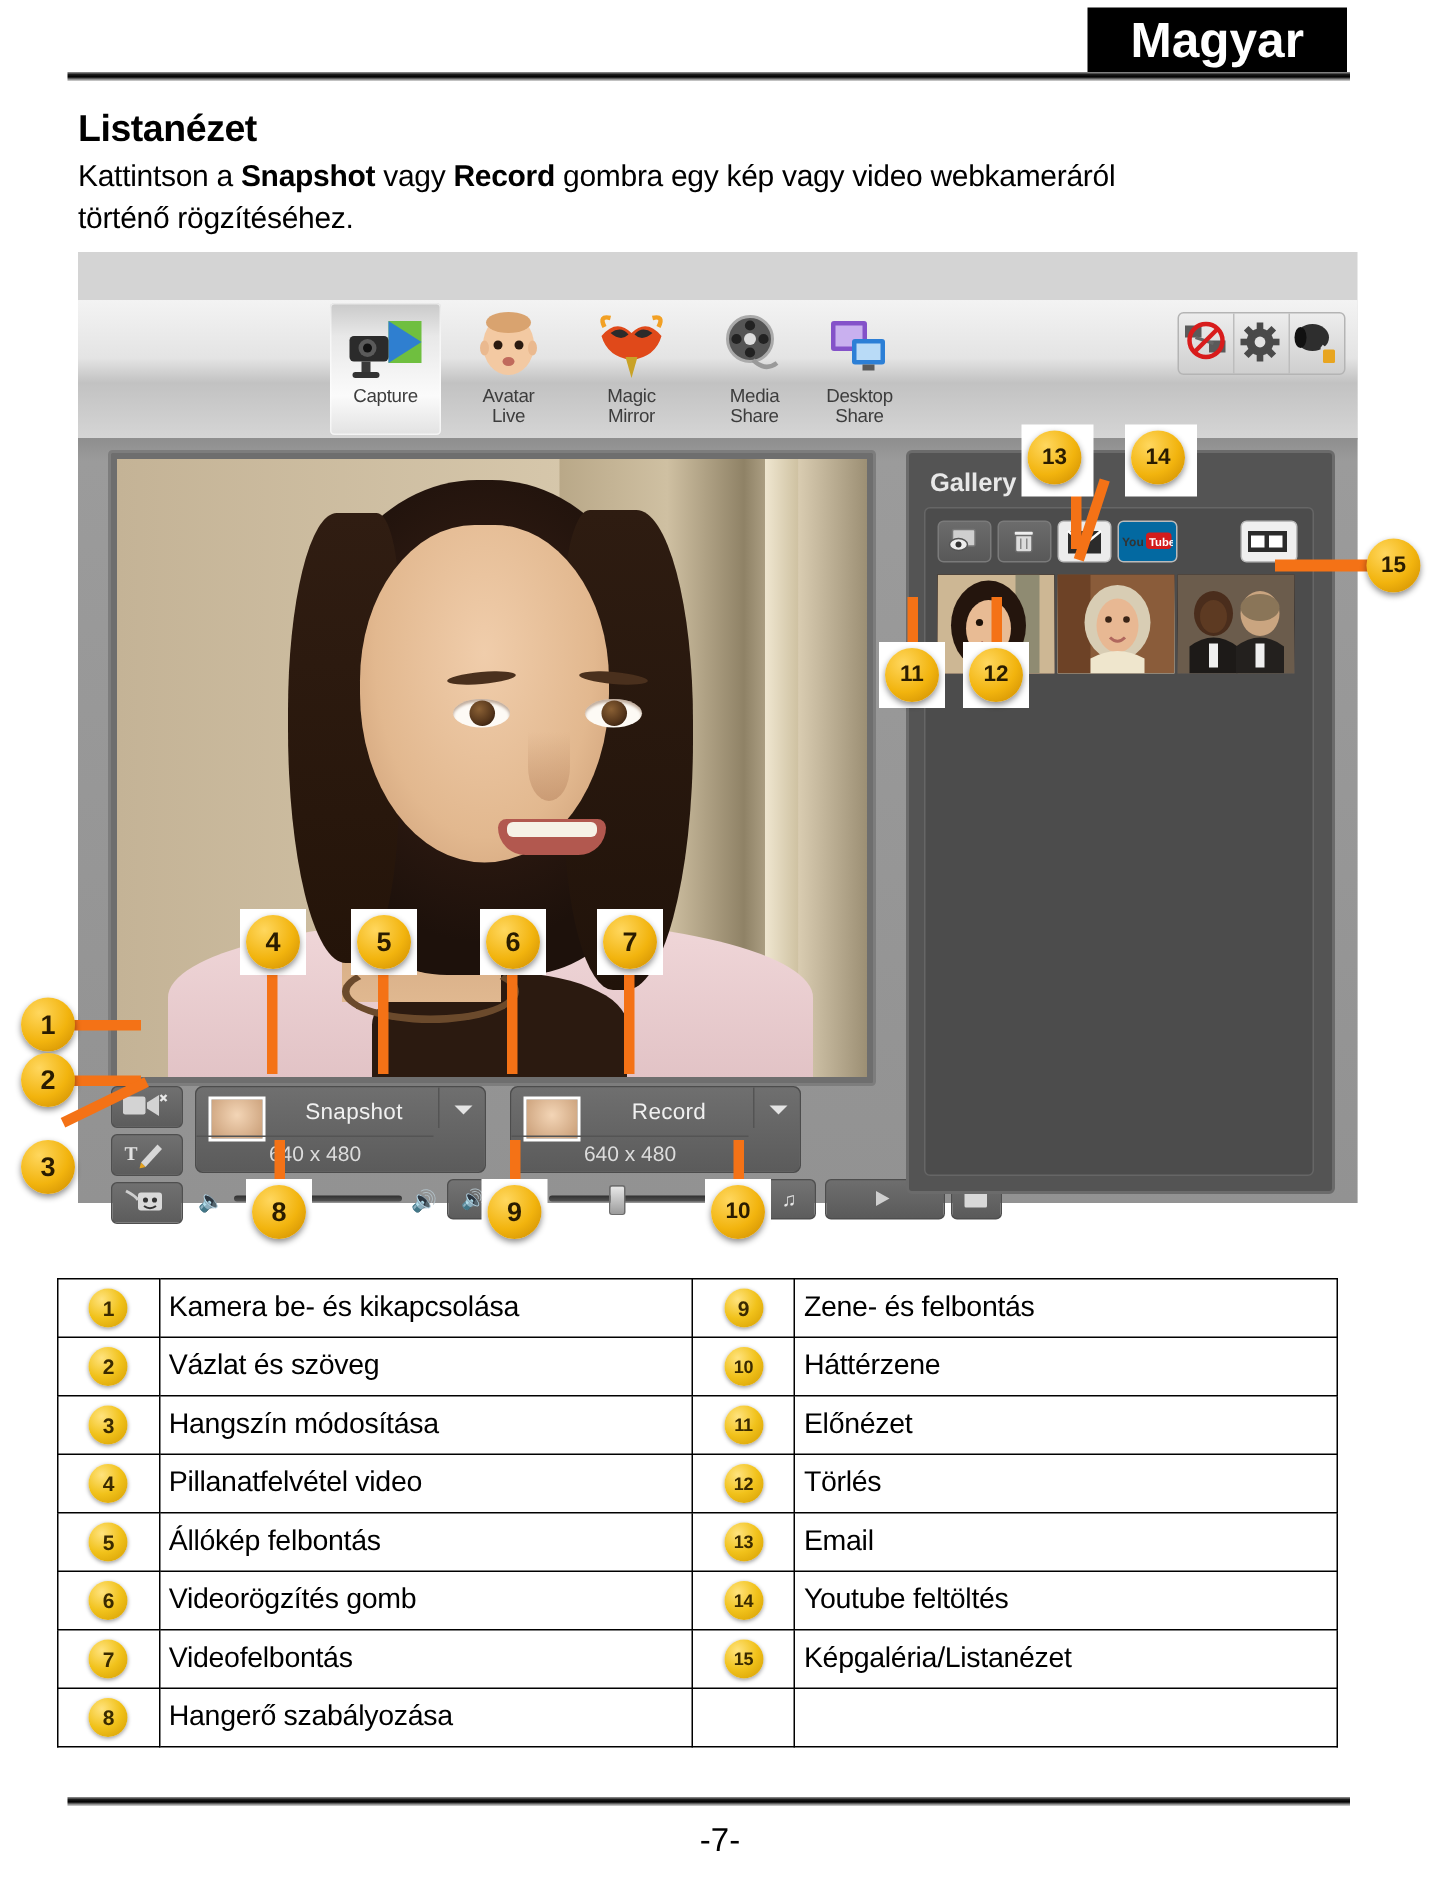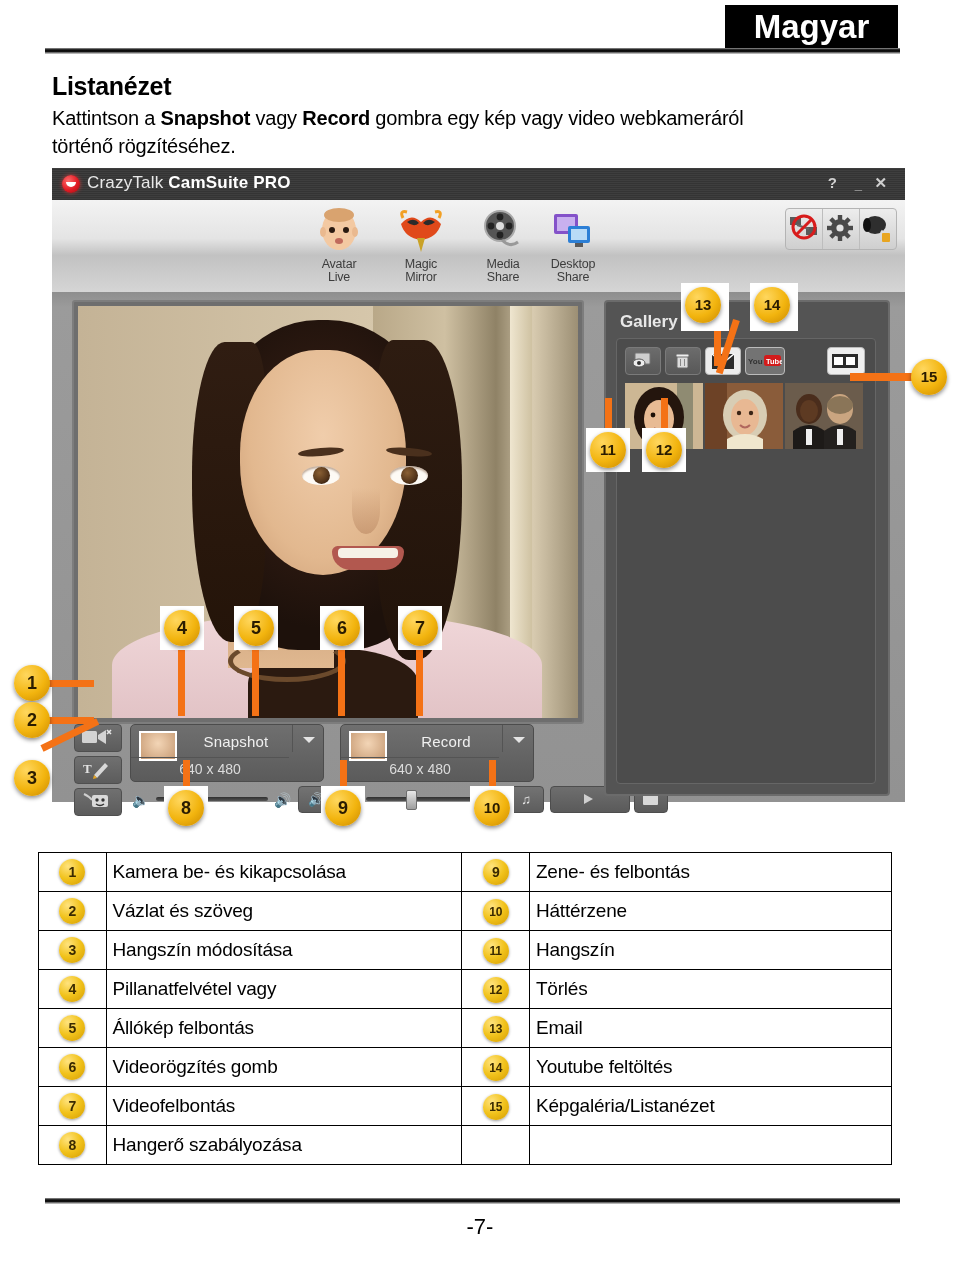--- a/index.html
+++ b/index.html
@@ -217,21 +217,21 @@
     position:absolute;left:10px;top:36px;width:258px;height:444px;
     background:#4c4c4c;border:1px solid #666;border-radius:4px;
   }
   .g-btn{
     position:absolute;top:8px;width:34px;height:26px;
     background:linear-gradient(to bottom,#6c6c6c,#585858);
     border:1px solid #7a7a7a;border-radius:4px;
   }
   #g-preview{left:8px;}  #g-delete{left:48px;}
   #g-email{left:88px;background:#ececec;border-color:#bbb;}
-  #g-youtube{left:128px;width:38px;background:#737373;border-color:#bbb;}
+  #g-youtube{left:128px;width:38px;background:#0369a1;border-color:#bbb;}
   #g-viewmode{right:10px;width:36px;background:#efefef;border-color:#bbb;}
   #thumb-strip{position:absolute;left:8px;top:44px;width:240px;height:66px;display:flex;gap:2px;}
   .thumb-img{width:78px;height:66px;overflow:hidden;position:relative;}
   .t1{background:linear-gradient(to bottom,#2c1c12 0%,#6e4c33 40%,#d9b38f 100%);}
   .t2{background:linear-gradient(to bottom,#6d4428 0%,#c9a57c 45%,#d9cdb4 100%);}
   .t3{background:linear-gradient(to bottom,#4b3a2c 0%,#2a2220 45%,#6b5f55 100%);}
 
   
   .callout{
     position:absolute;width:36px;height:36px;border-radius:50%;
@@ -279,30 +279,37 @@
 </head>
 <body>
 
 <div id="lang-banner">Magyar</div>
 <div id="header-rule"></div>
 <div id="page-title">Listanézet</div>
 <div id="intro"><span>Kattintson a </span><b>Snapshot</b><span> vagy </span><b>Record</b><span> gombra egy kép vagy video webkameráról történő rögzítéséhez.</span></div>
 
 <div id="app-window">
 
-  <div id="titlebar">
-    <div id="app-logo"></div>
-    <div id="app-title"><span>CrazyTalk </span><b>CamSuite PRO</b></div>
-    <div class="win-btn" id="win-help">?</div>
-    <div class="win-btn" id="win-min">_</div>
-    <div class="win-btn" id="win-close">✕</div>
-  </div>
 
   <div id="toolbar">
 
+    <div class="tb-item active" style="left:168px">
+      <div class="tb-ico">
+        <svg width="56" height="46" viewBox="0 0 56 46">
+          <polygon points="30,6 52,6 52,34 30,34" fill="#6fbf3f"></polygon>
+          <polygon points="30,6 52,20 30,34" fill="#2f7fd0"></polygon>
+          <rect x="4" y="16" width="26" height="17" rx="3" fill="#2b2b2b"></rect>
+          <circle cx="16" cy="24" r="6" fill="#5a5a5a"></circle>
+            <circle cx="16" cy="24" r="3" fill="#111"></circle>
+          <rect x="12" y="33" width="6" height="8" fill="#3a3a3a"></rect>
+          <rect x="6" y="40" width="18" height="4" rx="2" fill="#333"></rect>
+        </svg>
+      </div>
+      <div class="tb-lbl">Capture</div>
+    </div>
 
     <div class="tb-item" style="left:332px">
       <div class="tb-ico">
         <svg width="48" height="46" viewBox="0 0 48 46">
           <path d="M4 16 Q14 4 24 14 Q34 4 44 16 Q40 30 24 32 Q8 30 4 16Z" fill="#e0491a"></path>
           <path d="M10 14 Q17 9 22 15 Q17 20 10 14Z" fill="#2b2b2b"></path>
           <path d="M26 15 Q31 9 38 14 Q31 20 26 15Z" fill="#2b2b2b"></path>
           <path d="M20 30 L24 44 L28 30Z" fill="#c9a227"></path>
           <path d="M6 10 Q2 2 10 4" stroke="#f2a024" stroke-width="3" fill="none"></path>
           <path d="M42 10 Q46 2 38 4" stroke="#f2a024" stroke-width="3" fill="none"></path>
@@ -641,25 +648,25 @@
     <tr>
       <td class="num-cell"><span class="badge">2</span></td>
       <td class="txt-cell">Vázlat és szöveg</td>
       <td class="num-cell"><span class="badge two">10</span></td>
       <td class="txt-cell">Háttérzene</td>
     </tr>
     <tr>
       <td class="num-cell"><span class="badge">3</span></td>
       <td class="txt-cell">Hangszín módosítása</td>
       <td class="num-cell"><span class="badge two">11</span></td>
-      <td class="txt-cell">Hangszín</td>
+      <td class="txt-cell">Előnézet</td>
     </tr>
     <tr>
       <td class="num-cell"><span class="badge">4</span></td>
-      <td class="txt-cell">Pillanatfelvétel vagy</td>
+      <td class="txt-cell">Pillanatfelvétel video</td>
       <td class="num-cell"><span class="badge two">12</span></td>
       <td class="txt-cell">Törlés</td>
     </tr>
     <tr>
       <td class="num-cell"><span class="badge">5</span></td>
       <td class="txt-cell">Állókép felbontás</td>
       <td class="num-cell"><span class="badge two">13</span></td>
       <td class="txt-cell">Email</td>
     </tr>
     <tr>

